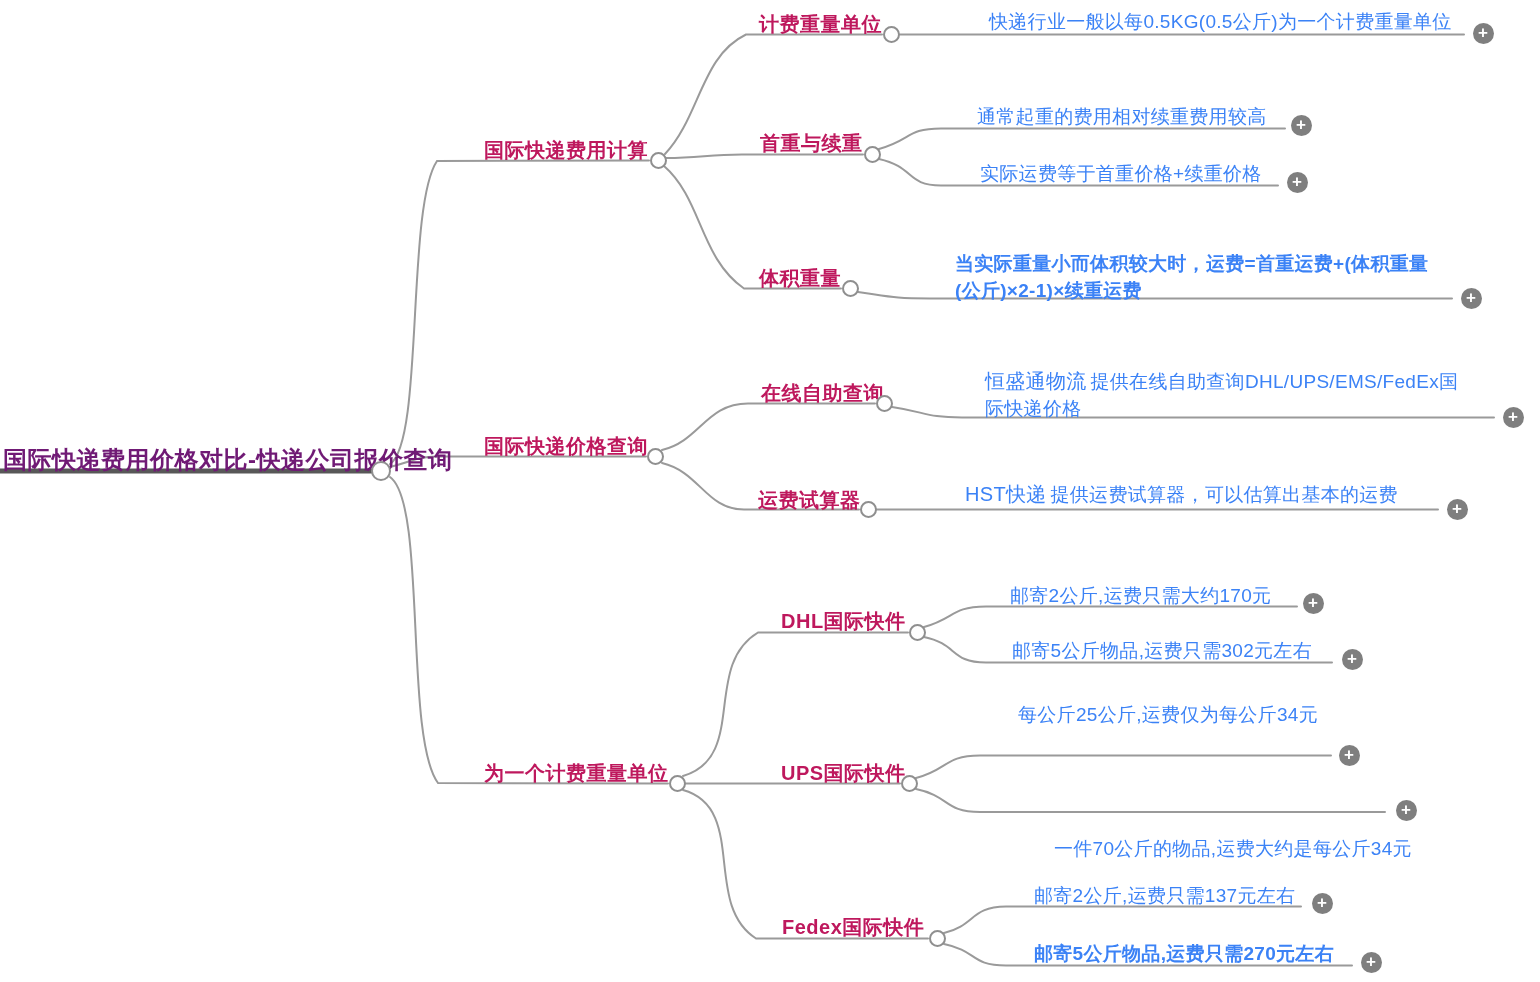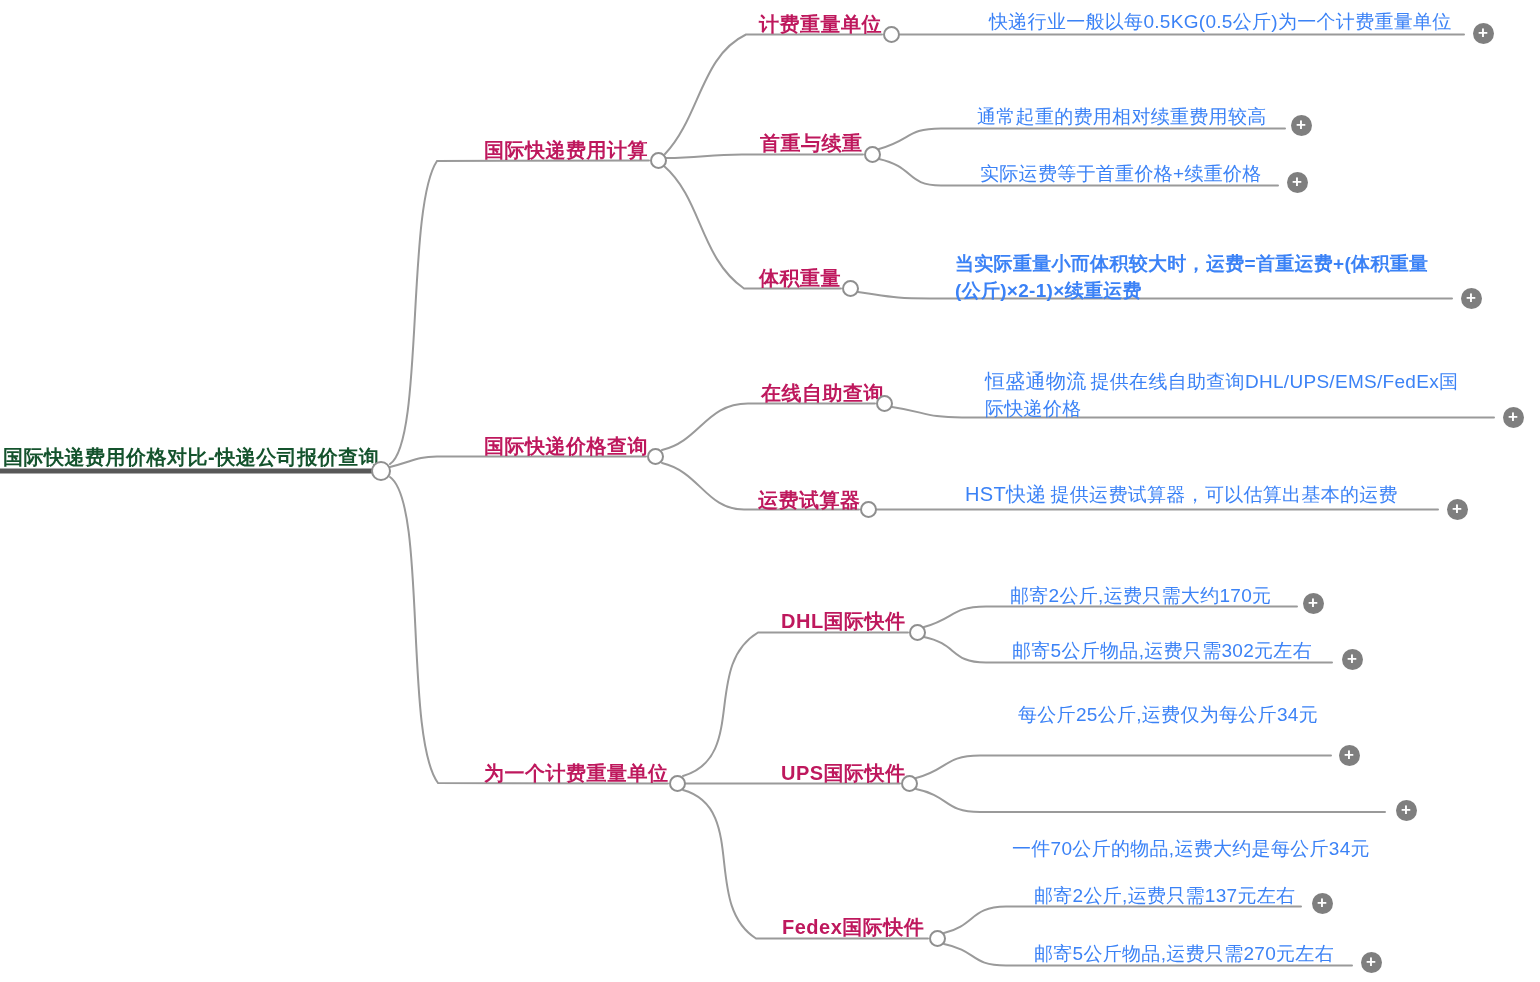--- a/index.html
+++ b/index.html
@@ -13,21 +13,21 @@
   #wires{position:absolute;left:0;top:0;width:1540px;height:982px;}
   .node-label{
     position:absolute;
     font-weight:bold;
     font-size:20px;
     color:#be185d;
     white-space:nowrap;
     letter-spacing:0.5px;
     cursor:default;
   }
-  .root-label{font-size:20px;color:#14532d;}
+  .root-label{font-size:24px;color:#701a75;}
   .leaf-text{
     position:absolute;
     font-size:19px;
     color:#3b82f6;
     font-weight:normal;
     white-space:pre-wrap;
     line-height:27px;
     letter-spacing:0.3px;
     cursor:default;
   }
@@ -159,23 +159,23 @@
   <div class="dot" style="left:908.5px;top:623.5px;"></div>
   <div class="leaf-text" style="left:1010px;top:582px;">邮寄2公斤,运费只需大约170元</div>
   <div class="plus" style="left:1302.5px;top:592.5px;">+</div>
   <div class="leaf-text" style="left:1012px;top:637px;">邮寄5公斤物品,运费只需302元左右</div>
   <div class="plus" style="left:1341.5px;top:648.5px;">+</div>
 
   <div class="node-label" style="left:781px;top:760px;">UPS国际快件</div>
   <div class="dot" style="left:900.5px;top:774.5px;"></div>
   <div class="leaf-text" style="left:1018px;top:701px;">每公斤25公斤,运费仅为每公斤34元</div>
   <div class="plus" style="left:1338.5px;top:744.5px;">+</div>
-  <div class="leaf-text" style="left:1012px;top:787px;margin-top:48px;">一件70公斤的物品,运费大约是每公斤34元</div>
+  <div class="leaf-text" style="left:1054px;top:787px;margin-top:48px;">一件70公斤的物品,运费大约是每公斤34元</div>
   <div class="plus" style="left:1395.5px;top:799.5px;">+</div>
 
   <div class="node-label" style="left:782px;top:914px;">Fedex国际快件</div>
   <div class="dot" style="left:928.5px;top:929.5px;"></div>
   <div class="leaf-text" style="left:1034px;top:882px;">邮寄2公斤,运费只需137元左右</div>
   <div class="plus" style="left:1311.5px;top:892.5px;">+</div>
-  <div class="leaf-text" style="left:1034px;top:940px;">邮寄5公斤物品,运费只需270元左右</div>
+  <div class="leaf-text" style="left:1034px;top:940px;font-weight:bold;">邮寄5公斤物品,运费只需270元左右</div>
   <div class="plus" style="left:1360.5px;top:951.5px;">+</div>
 
 </div>
 
 </body></html>

